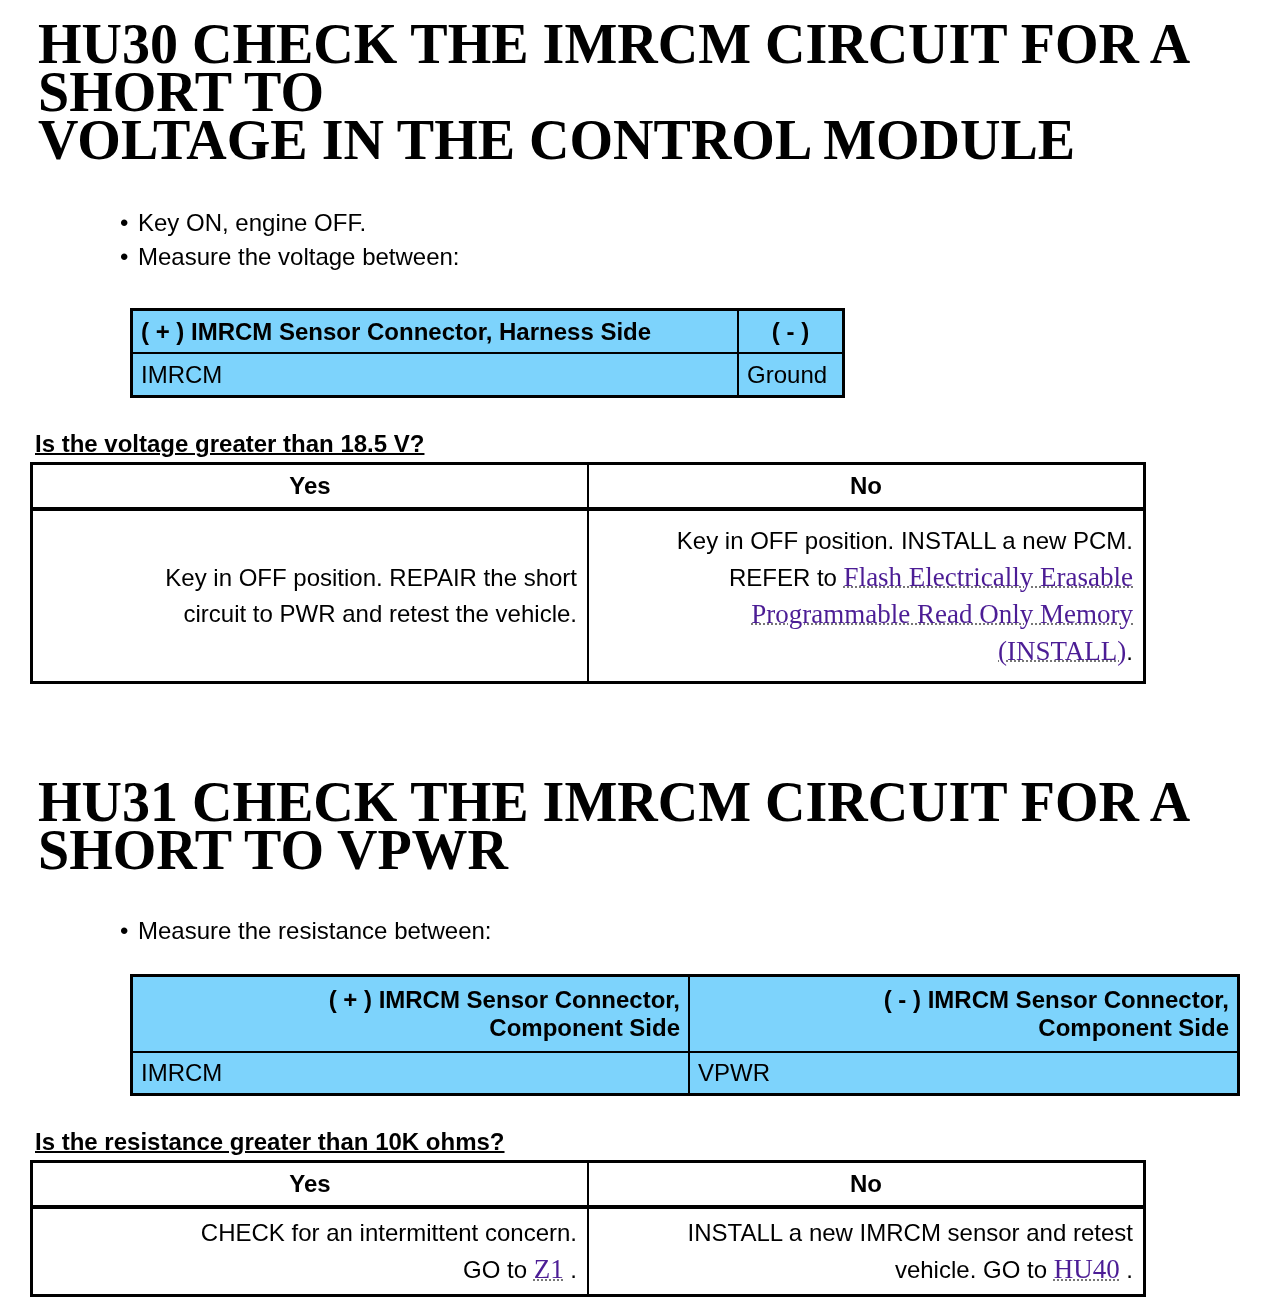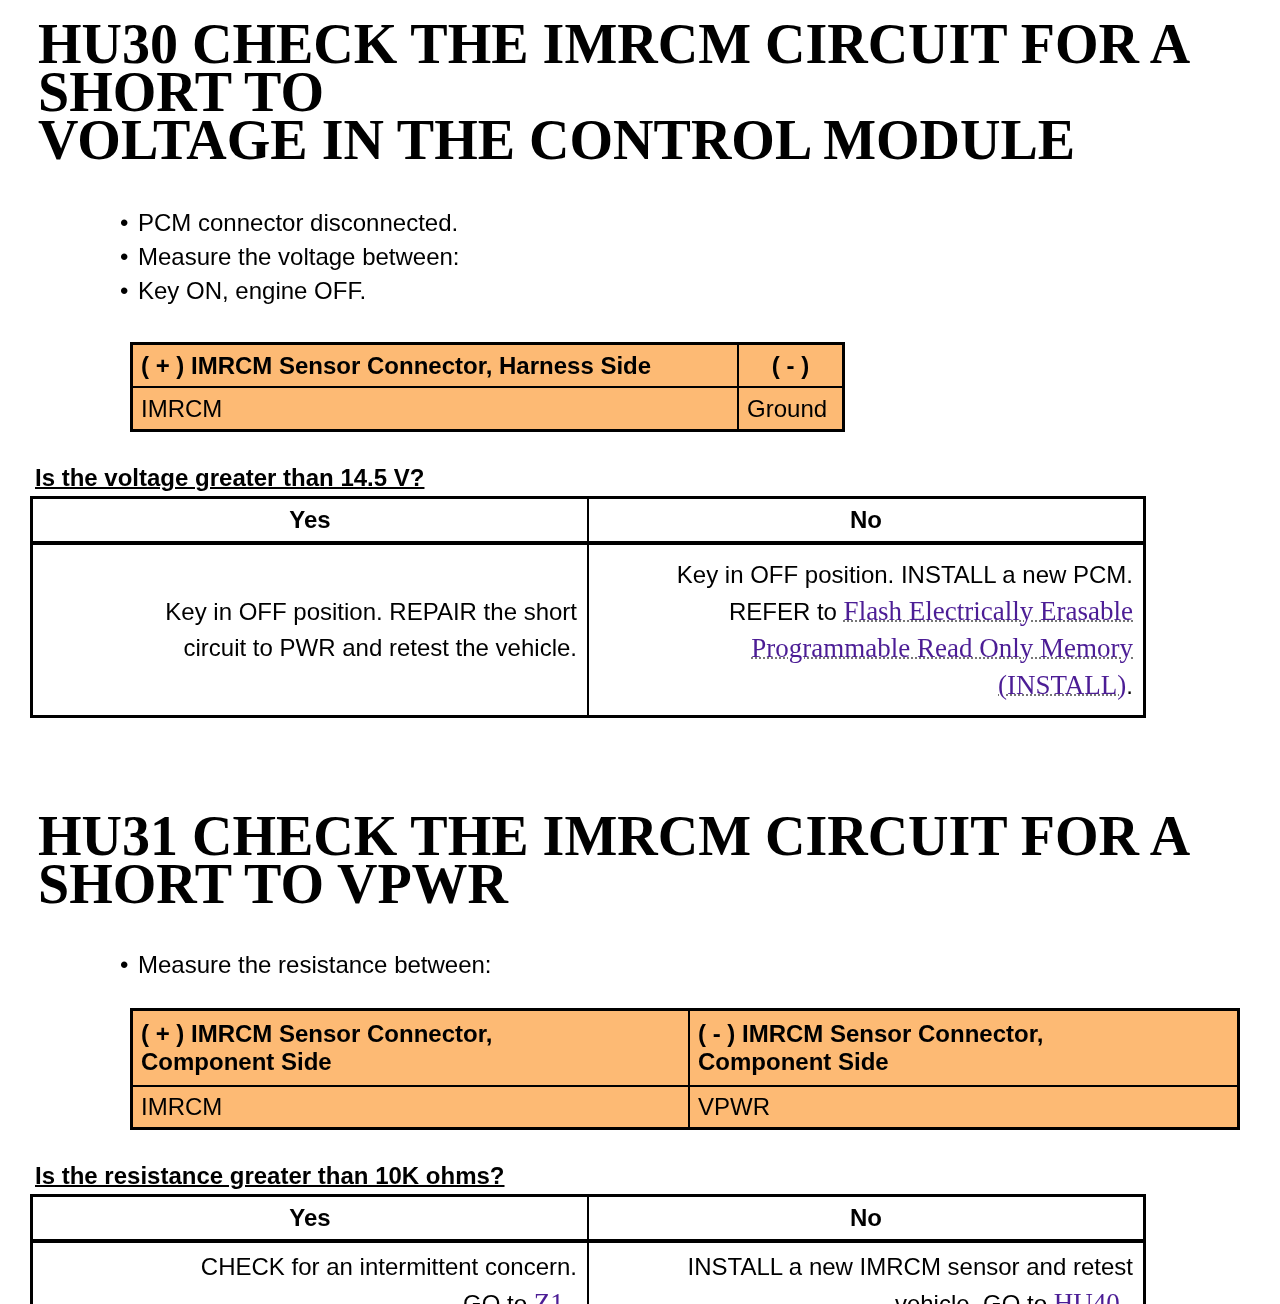--- a/index.html
+++ b/index.html
@@ -20,33 +20,33 @@
   ul.bullet-list { margin:42px 0 0 120px; padding:0; list-style:none; }
   ul.bullet-list.second { margin-top:40px; }
   ul.bullet-list li {
     position:relative; padding-left:18px;
     font-size:24px; line-height:34px;
   }
   ul.bullet-list li::before { content:"\2022"; position:absolute; left:0; top:0; }
 
   table.measure-table {
     margin:34px 0 0 130px; border-collapse:collapse;
-    border:3px solid #000; table-layout:fixed; background:#fdba74;
+    border:3px solid #000; table-layout:fixed; background:#7dd3fc;
   }
   table.measure-table td {
     border:2px solid #000; font-size:24px; padding:0 8px;
     height:41px; vertical-align:middle; overflow:hidden;
   }
   table.measure-table tr.hdr td { font-weight:bold; }
   #measure-t1 { width:715px; }
   #measure-t1 .c1 { width:604px; } #measure-t1 .c2 { width:105px; }
   #measure-t1 td.center { text-align:center; }
   #measure-t3 { width:1110px; margin-top:26px; }
   #measure-t3 .c1 { width:556px; } #measure-t3 .c2 { width:548px; }
-  #measure-t3 tr.hdr td { height:74px; text-align:left; }
+  #measure-t3 tr.hdr td { height:74px; text-align:right; }
   #measure-t3 tr.data td { height:40px; }
 
   .question {
     margin:32px 0 0 35px; font-size:24px; font-weight:bold; line-height:28px;
     text-decoration:underline; text-decoration-thickness:2px;
   }
 
   table.decision-table {
     margin:4px 6px 0 30px; width:1116px; border-collapse:collapse;
     border:3px solid #000; table-layout:fixed; background:#fff;
@@ -75,43 +75,42 @@
 <body>
 
 <div class="page">
 
   <h1 class="section-title">
     <span class="tline">HU30 CHECK THE IMRCM CIRCUIT FOR A SHORT TO</span>
     <span class="tline">VOLTAGE IN THE CONTROL MODULE</span>
   </h1>
 
   <ul class="bullet-list">
-    <li>PCM connector disconnected.</li>
+    <li>Key ON, engine OFF.</li>
     <li>Measure the voltage between:</li>
-    <li>Key ON, engine OFF.</li>
   </ul>
 
   <table id="measure-t1" class="measure-table">
     <colgroup>
         <col class="c1">
         <col class="c2">
       </colgroup>
     <tbody>
         <tr class="hdr">
       <td>( + ) IMRCM Sensor Connector, Harness Side</td>
       <td class="center">( - )</td>
     </tr>
     <tr class="data">
       <td>IMRCM</td>
       <td>Ground</td>
     </tr>
   </tbody>
     </table>
 
-  <div class="question">Is the voltage greater than 14.5 V?</div>
+  <div class="question">Is the voltage greater than 18.5 V?</div>
 
   <table id="decision-t2" class="decision-table">
     <tbody>
         <tr>
       <th>Yes</th>
       <th>No</th>
     </tr>
     <tr>
       <td class="cell">
         <span class="line">Key in OFF position. REPAIR the short</span>

